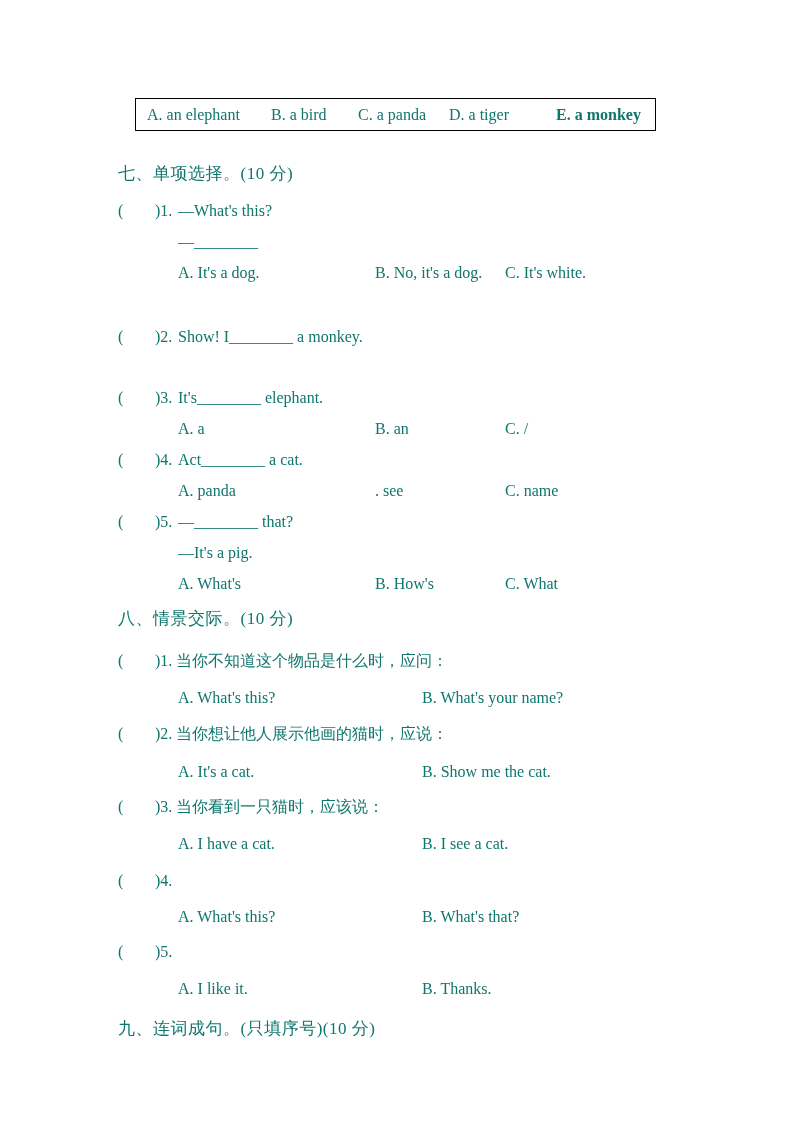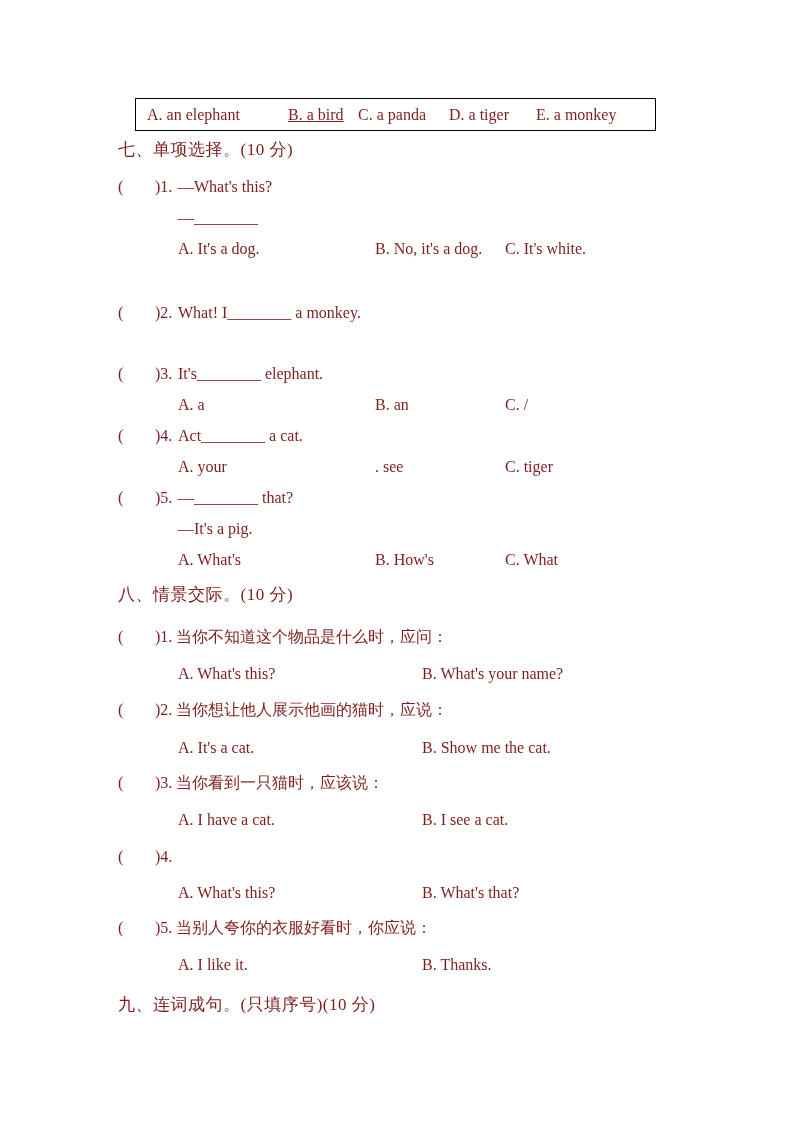--- a/index.html
+++ b/index.html
@@ -1,34 +1,34 @@
 <!DOCTYPE html>
 <html><head>
 <meta charset="utf-8">
 <style>
   html, body { margin: 0; padding: 0; background: #ffffff; }
   .page {
     position: relative;
     width: 793px;
     height: 1122px;
     background: #ffffff;
-    color: #7f1d1d;
+    color: #0f766e;
     font-family: "Liberation Serif", "DejaVu Serif", serif;
     font-size: 16px;
     overflow: hidden;
   }
   .row {
     position: absolute;
     left: 0;
     width: 793px;
     height: 22px;
     line-height: 22px;
     white-space: nowrap;
   }
-  .row span { position: absolute; white-space: nowrap; }
+  .row span { position: absolute; white-space: nowrap; margin-top: 24px; }
   .header { font-size: 17px; letter-spacing: 0.5px; }
   .x118 { left: 118px; }
   .x155 { left: 155px; }
   .x176 { left: 176px; }
   .x178 { left: 178px; }
   .x375 { left: 375px; }
   .x422 { left: 422px; }
   .x505 { left: 505px; }
   .word-bank {
     position: absolute;
@@ -38,24 +38,24 @@
     height: 31px;
     border: 1.5px solid #000000;
   }
   .word-bank span {
     position: absolute;
     top: 50%;
     transform: translateY(-50%);
     white-space: nowrap;
   }
   .wb0 { left: 11px; }
-  .wb1 { left: 152px; text-decoration: underline; }
+  .wb1 { left: 135px; }
   .wb2 { left: 222px; }
   .wb3 { left: 313px; }
-  .wb4 { left: 400px; }
+  .wb4 { left: 420px; font-weight: bold; }
 </style>
 </head>
 <body>
 
 <div class="page">
 
   <div class="word-bank">
     <span class="wb0">A. an elephant</span>
     <span class="wb1">B. a bird</span>
     <span class="wb2">C. a panda</span>
@@ -77,43 +77,43 @@
     <span class="x375">B. No, it's a dog.</span>
     <span class="x505">C. It's white.</span>
   </div>
   <div class="row" style="top:207px">
     <span class="x178">—________</span>
   </div>
 
   <div class="row" style="top:302px">
     <span class="x118">(</span>
     <span class="x155">)2.</span>
-    <span class="x178">What! I________ a monkey.</span>
+    <span class="x178">Show! I________ a monkey.</span>
   </div>
 
   <div class="row" style="top:363px">
     <span class="x118">(</span>
     <span class="x155">)3.</span>
     <span class="x178">It's________ elephant.</span>
   </div>
   <div class="row" style="top:394px">
     <span class="x178">A. a</span>
     <span class="x375">B. an</span>
     <span class="x505">C. /</span>
   </div>
 
   <div class="row" style="top:425px">
     <span class="x118">(</span>
     <span class="x155">)4.</span>
     <span class="x178">Act________ a cat.</span>
   </div>
   <div class="row" style="top:456px">
-    <span class="x178">A. your</span>
+    <span class="x178">A. panda</span>
     <span class="x375">. see</span>
-    <span class="x505">C. tiger</span>
+    <span class="x505">C. name</span>
   </div>
 
   <div class="row" style="top:487px">
     <span class="x118">(</span>
     <span class="x155">)5.</span>
     <span class="x178">—________ that?</span>
   </div>
   <div class="row" style="top:518px">
     <span class="x178">—It's a pig.</span>
   </div>
@@ -162,21 +162,20 @@
     <span class="x155">)4.</span>
   </div>
   <div class="row" style="top:882px">
     <span class="x178">A. What's this?</span>
     <span class="x422">B. What's that?</span>
   </div>
 
   <div class="row" style="top:917px">
     <span class="x118">(</span>
     <span class="x155">)5.</span>
-    <span class="x176">当别人夸你的衣服好看时，你应说：</span>
   </div>
   <div class="row" style="top:954px">
     <span class="x178">A. I like it.</span>
     <span class="x422">B. Thanks.</span>
   </div>
 
   <div class="row header" style="top:994px">
     <span class="x118">九、连词成句。(只填序号)(10 分)</span>
   </div>
 

